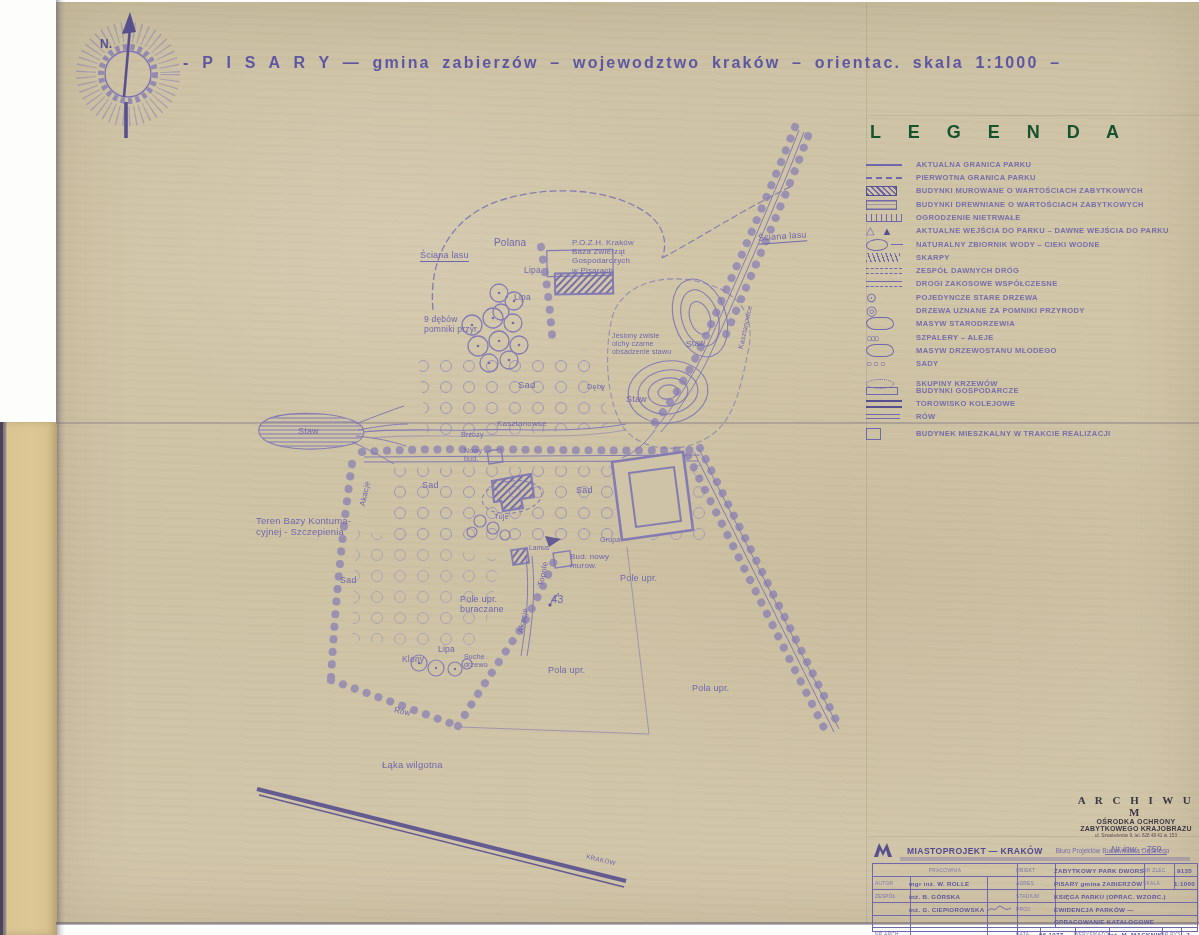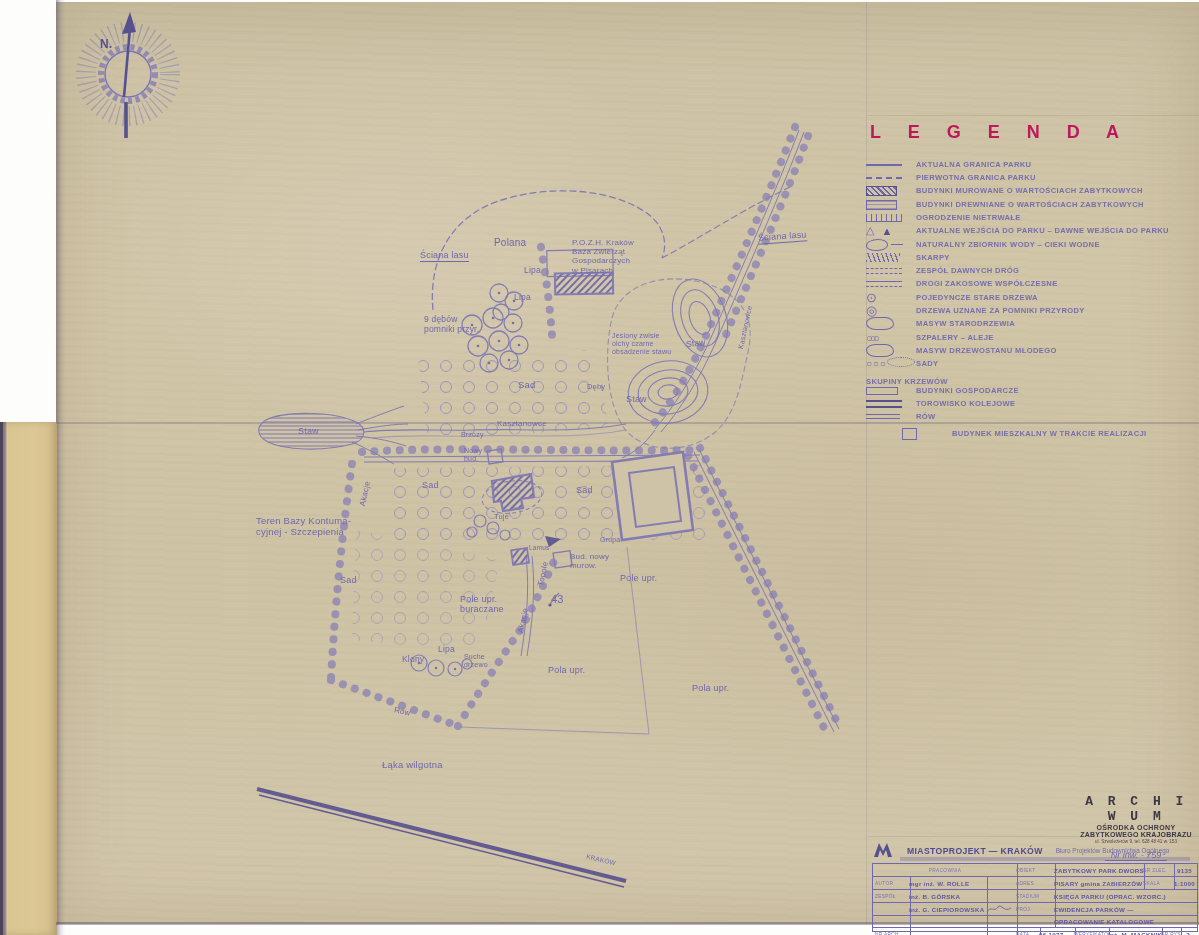--- a/index.html
+++ b/index.html
@@ -17,21 +17,21 @@
     background:linear-gradient(90deg,rgba(70,62,92,.45),rgba(70,62,92,.12) 55%,transparent);}
   .strip{position:absolute;left:0;top:422px;width:57px;height:513px;
     background:linear-gradient(90deg,#4c4458 0 3px,#8a7b85 3px 5px,#d9c592 7px,#dcc795 60%,#d5bf8a);
     box-shadow:inset -4px 0 6px rgba(90,70,50,.25);}
   .seam{position:absolute;background:rgba(85,76,112,.26);}
   .edge-b{position:absolute;left:56px;top:922px;width:1143px;height:3px;background:rgba(70,60,92,.38);}
   .map-title{position:absolute;left:183px;top:54px;width:900px;color:#5d57a2;
     font-size:16px;font-weight:bold;letter-spacing:2.2px;word-spacing:5px;white-space:nowrap;}
   
   .legend{position:absolute;left:866px;top:120px;width:330px;}
-  .lg-head{position:absolute;left:4px;top:2px;font-size:18px;letter-spacing:11px;color:#be185d;font-weight:bold;}
+  .lg-head{position:absolute;left:4px;top:2px;font-size:18px;letter-spacing:11px;color:#14532d;font-weight:bold;}
   .lg-row{position:absolute;display:flex;align-items:center;height:13px;gap:10px;left:0;}
   .lg-label{font-size:7.6px;color:#6f68ad;letter-spacing:.35px;white-space:nowrap;font-weight:bold;opacity:.92;}
   .sym{width:40px;min-width:40px;height:12px;display:flex;align-items:center;color:#6f68ad;}
   .s-line::before{content:"";width:36px;border-top:2px solid #6f68ad;}
   .s-dash::before{content:"";width:36px;border-top:2px dashed #6f68ad;}
   .s-hrect::before{content:"";width:29px;height:8px;border:1.5px solid #57508f;
     background:repeating-linear-gradient(45deg,#6c65a8 0 1.5px,transparent 1.5px 4px);}
   .s-wrect::before{content:"";width:29px;height:8px;border:1.5px solid #6f68ad;
     background:repeating-linear-gradient(0deg,rgba(108,101,168,.5) 0 1px,transparent 1px 3.5px);}
   .s-fence::before{content:"";width:36px;height:7px;border-bottom:1.5px solid #6f68ad;
@@ -56,21 +56,21 @@
   .s-rail::before{content:"";width:36px;height:4px;border-top:2.6px solid #57508f;border-bottom:2.6px solid #57508f;}
   .s-row::before{content:"";width:34px;height:3px;border-top:1px solid #6f68ad;border-bottom:1px solid #6f68ad;}
   .s-sq::before{content:"";width:13px;height:10px;border:1.6px solid #6f68ad;}
   
   .ml{position:absolute;color:#6f68ad;font-size:9px;line-height:1.15;white-space:pre-line;letter-spacing:.2px;}
   .ml.u{border-bottom:1px solid #6f68ad;padding-bottom:1px;}
   .ml.v{transform:rotate(-78deg);transform-origin:0 0;}
   .plan{position:absolute;left:0;top:0;width:1199px;height:935px;}
   
   .stamp{position:absolute;left:1076px;top:794px;width:120px;text-align:center;color:#3a3844;}
-  .stamp .l1{font-family:Liberation Mono, monospace;font-size:13px;letter-spacing:3.5px;font-weight:bold;}
+  .stamp .l1{font-family:Liberation Serif, serif;font-size:11px;letter-spacing:3.5px;font-weight:bold;}
   .stamp .l2{font-size:7px;font-weight:bold;letter-spacing:.4px;}
   .stamp .l3{font-size:7px;font-weight:bold;letter-spacing:.2px;}
   .stamp .l4{font-size:4.6px;color:#5c4752;margin-top:1px;}
   .stamp .inw{font-size:9px;color:#6f68ad;font-style:italic;margin-top:2px;border-bottom:1px solid #6f68ad;display:inline-block;padding:0 6px;}
   
   .tb{position:absolute;left:872px;top:842px;width:324px;height:88px;color:#55509a;}
   .tb-head{position:absolute;left:0;top:0;width:100%;height:17px;display:flex;align-items:center;gap:13px;}
   .tb-firm{font-size:8.6px;font-weight:bold;letter-spacing:.4px;color:#4f4a92;white-space:nowrap;}
   .tb-firm-sub{font-size:6.4px;color:#6f68ad;white-space:nowrap;}
   .tb-shade{position:absolute;left:28px;top:15px;width:290px;height:4px;background:rgba(108,101,168,.35);}
@@ -101,20 +101,21 @@
       <circle cx="64" cy="72" r="42" stroke-width="20" stroke-dasharray="1.2 4.6" opacity=".45"></circle>
       <circle cx="64" cy="72" r="27" stroke-width="6" stroke-dasharray="4.2 3.4" opacity=".7"></circle>
       <circle cx="64" cy="72" r="23" stroke-width="1.4"></circle>
       <line x1="60" y1="95" x2="66" y2="26" stroke-width="2.6" stroke="#57508f"></line>
       <polygon points="66,10 58,32 72,30" fill="#57508f" stroke="none"></polygon>
       <line x1="62" y1="100" x2="62" y2="136" stroke-width="3.6" stroke="#57508f"></line>
     </g>
     <text x="36" y="46" font-size="12" font-weight="bold" fill="#57508f">N.</text>
   </svg>
 
+  <div class="map-title">- P I S A R Y  —  gmina zabierzów – wojewodztwo  kraków – orientac.  skala    1:1000 –</div>
 
   <svg class="plan" viewBox="0 0 1199 935">
     <defs>
       <pattern id="orch" width="23" height="21" patternUnits="userSpaceOnUse">
         <circle cx="9" cy="9" r="5.5" fill="none" stroke="#8a84c0" stroke-width="1"></circle>
       </pattern>
       <pattern id="bh" width="5" height="5" patternUnits="userSpaceOnUse" patternTransform="rotate(45)">
         <rect width="2" height="5" fill="#6c65a8"></rect>
       </pattern>
       <pattern id="wat" width="6" height="4" patternUnits="userSpaceOnUse">
@@ -350,37 +351,37 @@
         <span class="lg-label">SZPALERY – ALEJE</span>
       </div>
     <div class="lg-row" style="top:224px;">
         <span class="sym s-cloud"></span>
         <span class="lg-label">MASYW DRZEWOSTANU MŁODEGO</span>
       </div>
     <div class="lg-row" style="top:237px;">
         <span class="sym s-sady"></span>
         <span class="lg-label">SADY</span>
       </div>
-    <div class="lg-row" style="top:237px;flex-direction:column;">
+    <div class="lg-row" style="top:257px;">
         <span class="sym s-krzew"></span>
         <span class="lg-label">SKUPINY KRZEWÓW</span>
       </div>
     <div class="lg-row" style="top:264px;">
         <span class="sym s-gosp"></span>
         <span class="lg-label">BUDYNKI GOSPODARCZE</span>
       </div>
     <div class="lg-row" style="top:277px;">
         <span class="sym s-rail"></span>
         <span class="lg-label">TOROWISKO KOLEJOWE</span>
       </div>
     <div class="lg-row" style="top:290px;">
         <span class="sym s-row"></span>
         <span class="lg-label">RÓW</span>
       </div>
-    <div class="lg-row" style="top:307px;padding-left:36px;">
+    <div class="lg-row" style="top:307px;">
         <span class="sym s-sq"></span>
         <span class="lg-label">BUDYNEK MIESZKALNY W TRAKCIE REALIZACJI</span>
       </div>
   </div>
 
   <div class="stamp">
     <div class="l1">A R C H I W U M</div>
     <div class="l2">OŚRODKA OCHRONY</div>
     <div class="l3">ZABYTKOWEGO KRAJOBRAZU</div>
     <div class="l4">ul. Szwoleżerów 9, tel. 628 48 41 w. 153</div>

